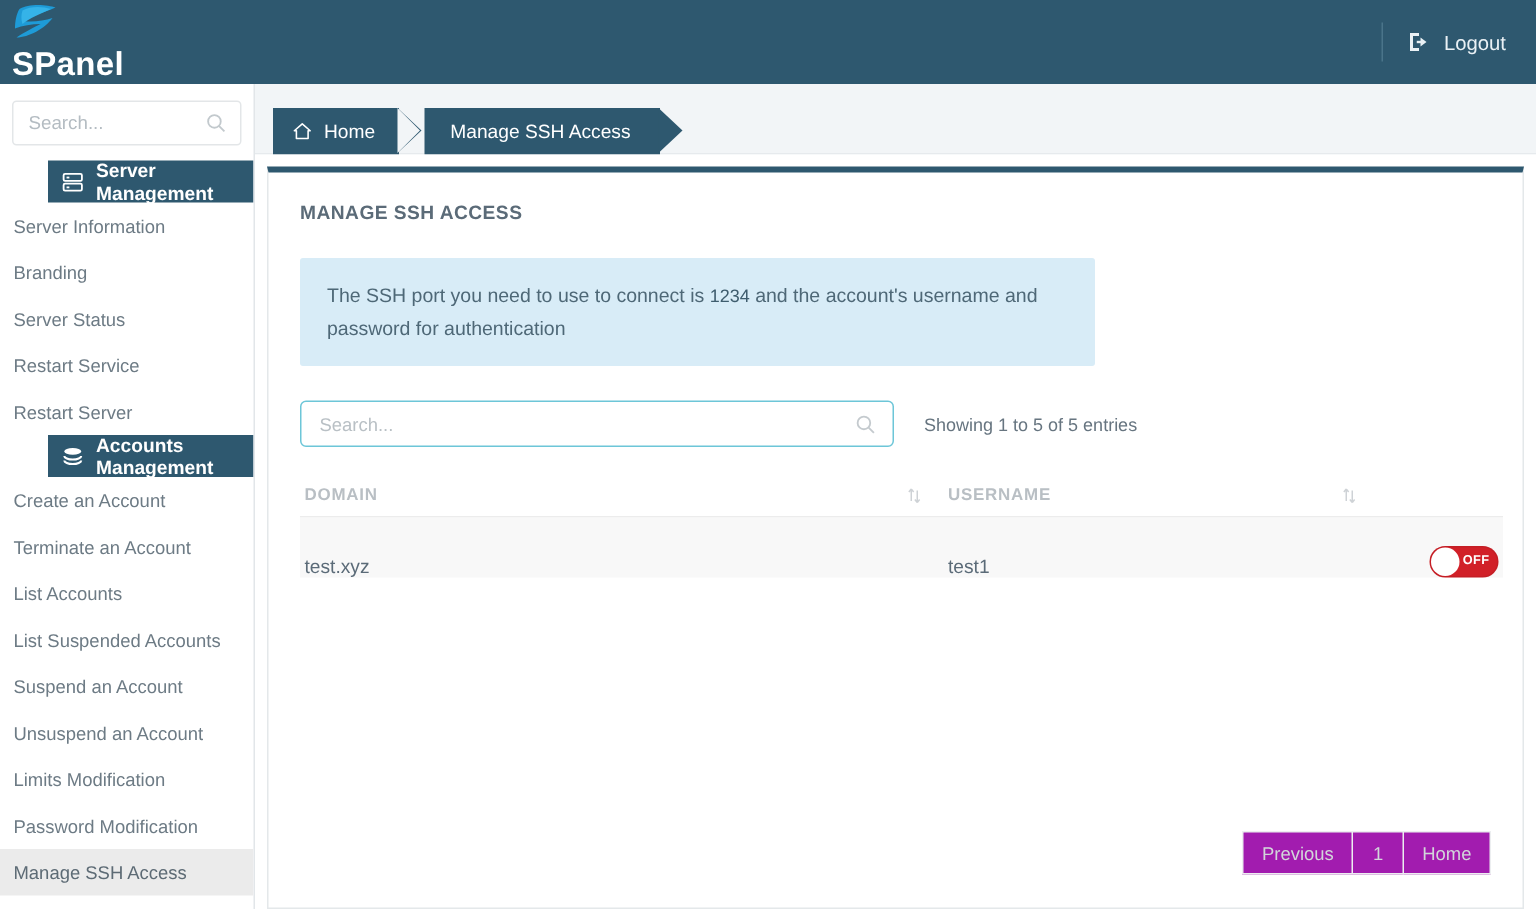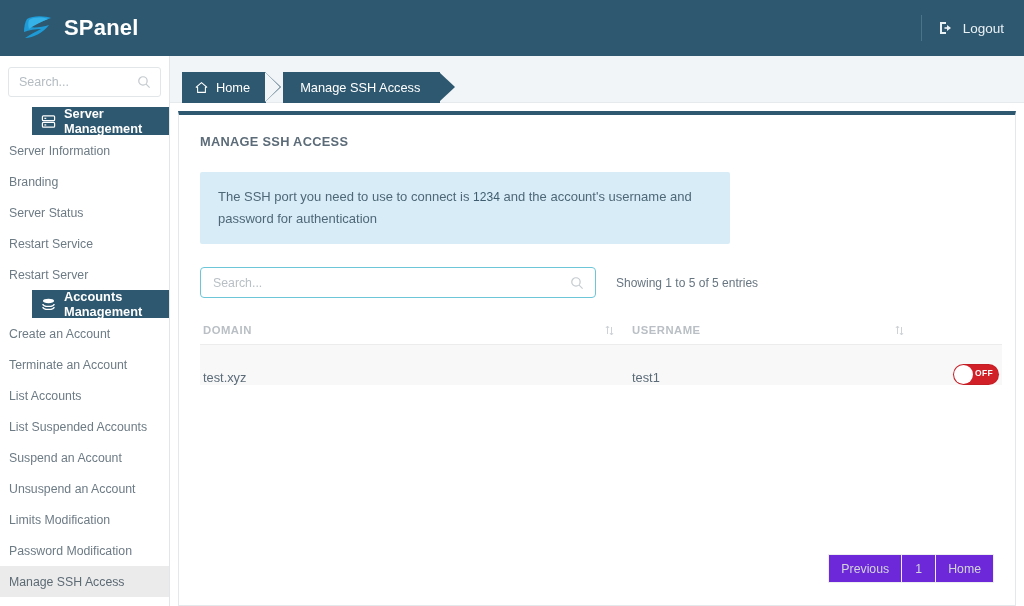--- a/index.html
+++ b/index.html
@@ -11,21 +11,21 @@
   }
 
   
   .topbar {
     position: absolute; top: 0; left: 0;
     width: 1024px; height: 56px;
     background: #2e586f;
     display: flex; align-items: center;
     z-index: 20;
   }
-  .brand { display: flex; align-items: center; padding-left: 22px; }
+  .brand { display: flex; align-items: flex-start; padding-left: 8px; flex-direction: column; }
   .brand-logo { width: 32px; height: 30px; margin-right: 10px; position: relative; }
   .brand-name {
     color: #ffffff; font-size: 22px; font-weight: bold; letter-spacing: .2px;
   }
   .topbar-right {
     margin-left: auto; display: flex; align-items: center;
     height: 30px; padding-right: 20px;
   }
   .topbar-sep {
     width: 1px; height: 26px; background: #4a748a; margin-right: 16px;
@@ -208,21 +208,21 @@
 
   .pager {
     position: absolute; right: 21px; bottom: 22px;
     display: flex; align-items: center;
   }
   .pg {
     height: 29px; min-width: 34px;
     border: 1px solid #eceef0;
     display: flex; align-items: center; justify-content: center;
     font-size: 12.3px; color: #d2d6da;
-    padding: 0 12px; cursor: pointer; background: #6d28d9;
+    padding: 0 12px; cursor: pointer; background: #a21caf;
   }
   .pg + .pg { border-left: 0; }
   .pg.num { padding: 0; width: 33px; }
 </style>
 </head>
 <body>
 
 <div class="topbar">
   <div class="brand">
     <span class="brand-logo">

